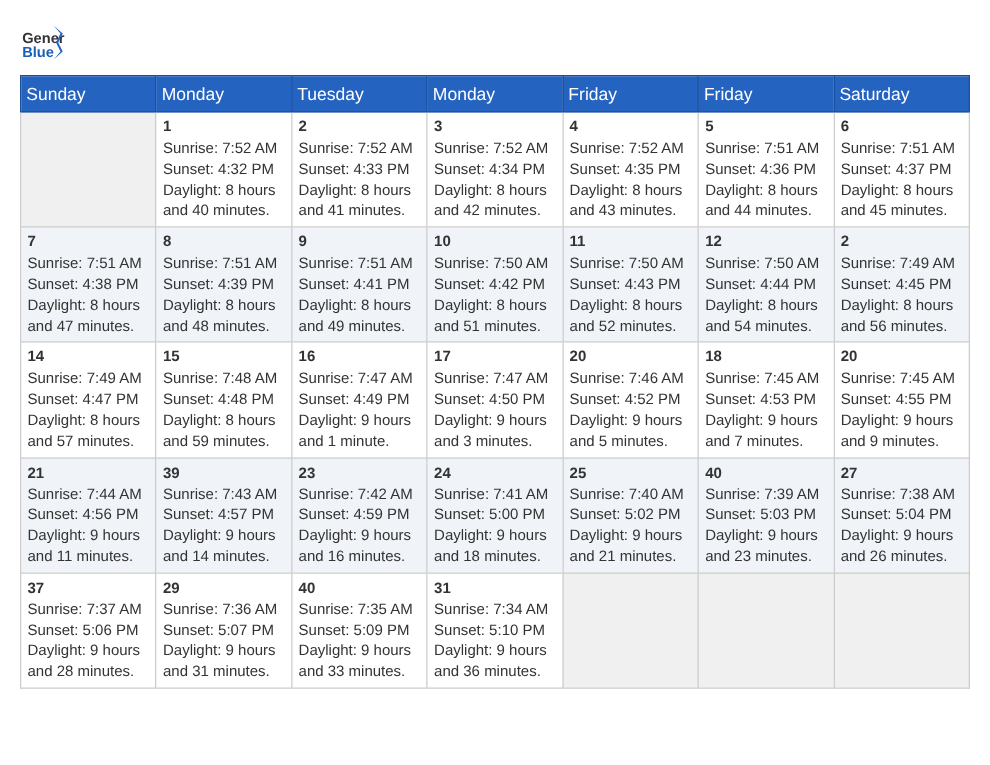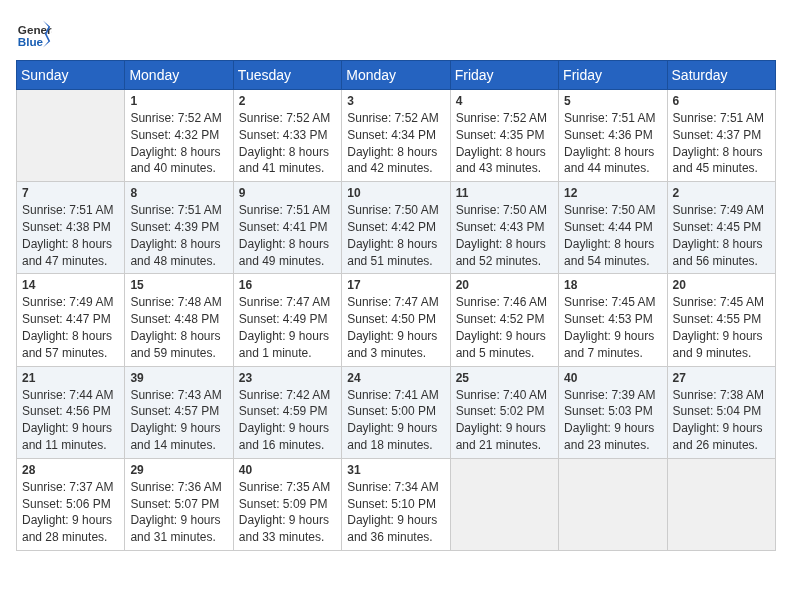--- a/index.html
+++ b/index.html
@@ -333,21 +333,21 @@
           <span class="day-num">27</span>
 <div class="day-info">
 Sunrise: 7:38 AM<br>
 Sunset: 5:04 PM<br>
 Daylight: 9 hours and 26 minutes.
 </div>
         </td>
       </tr>
       <tr>
         <td>
-          <span class="day-num">28</span>
+          <span class="day-num">37</span>
 <div class="day-info">
 Sunrise: 7:37 AM<br>
 Sunset: 5:06 PM<br>
 Daylight: 9 hours and 28 minutes.
 </div>
         </td>
         <td>
           <span class="day-num">29</span>
 <div class="day-info">
 Sunrise: 7:36 AM<br>

